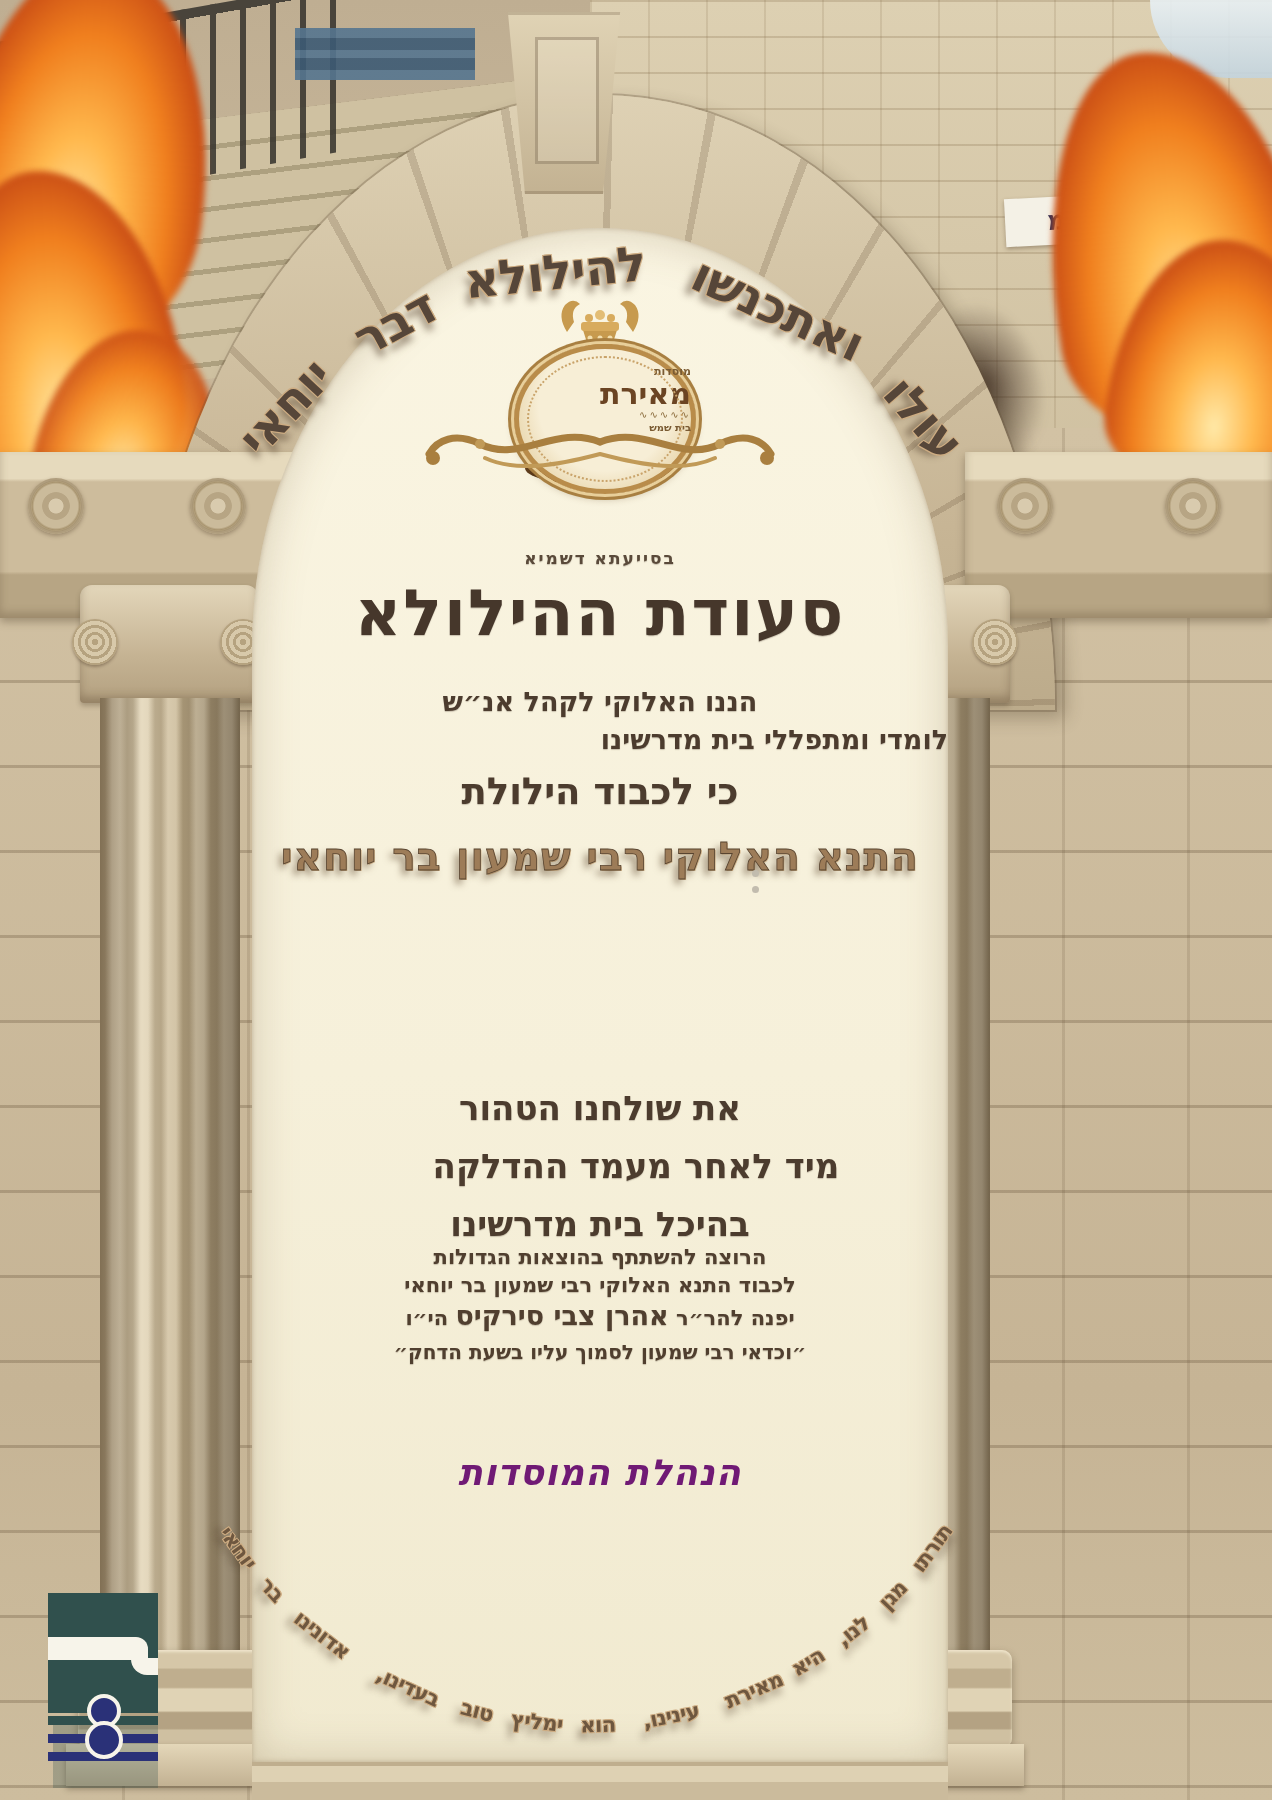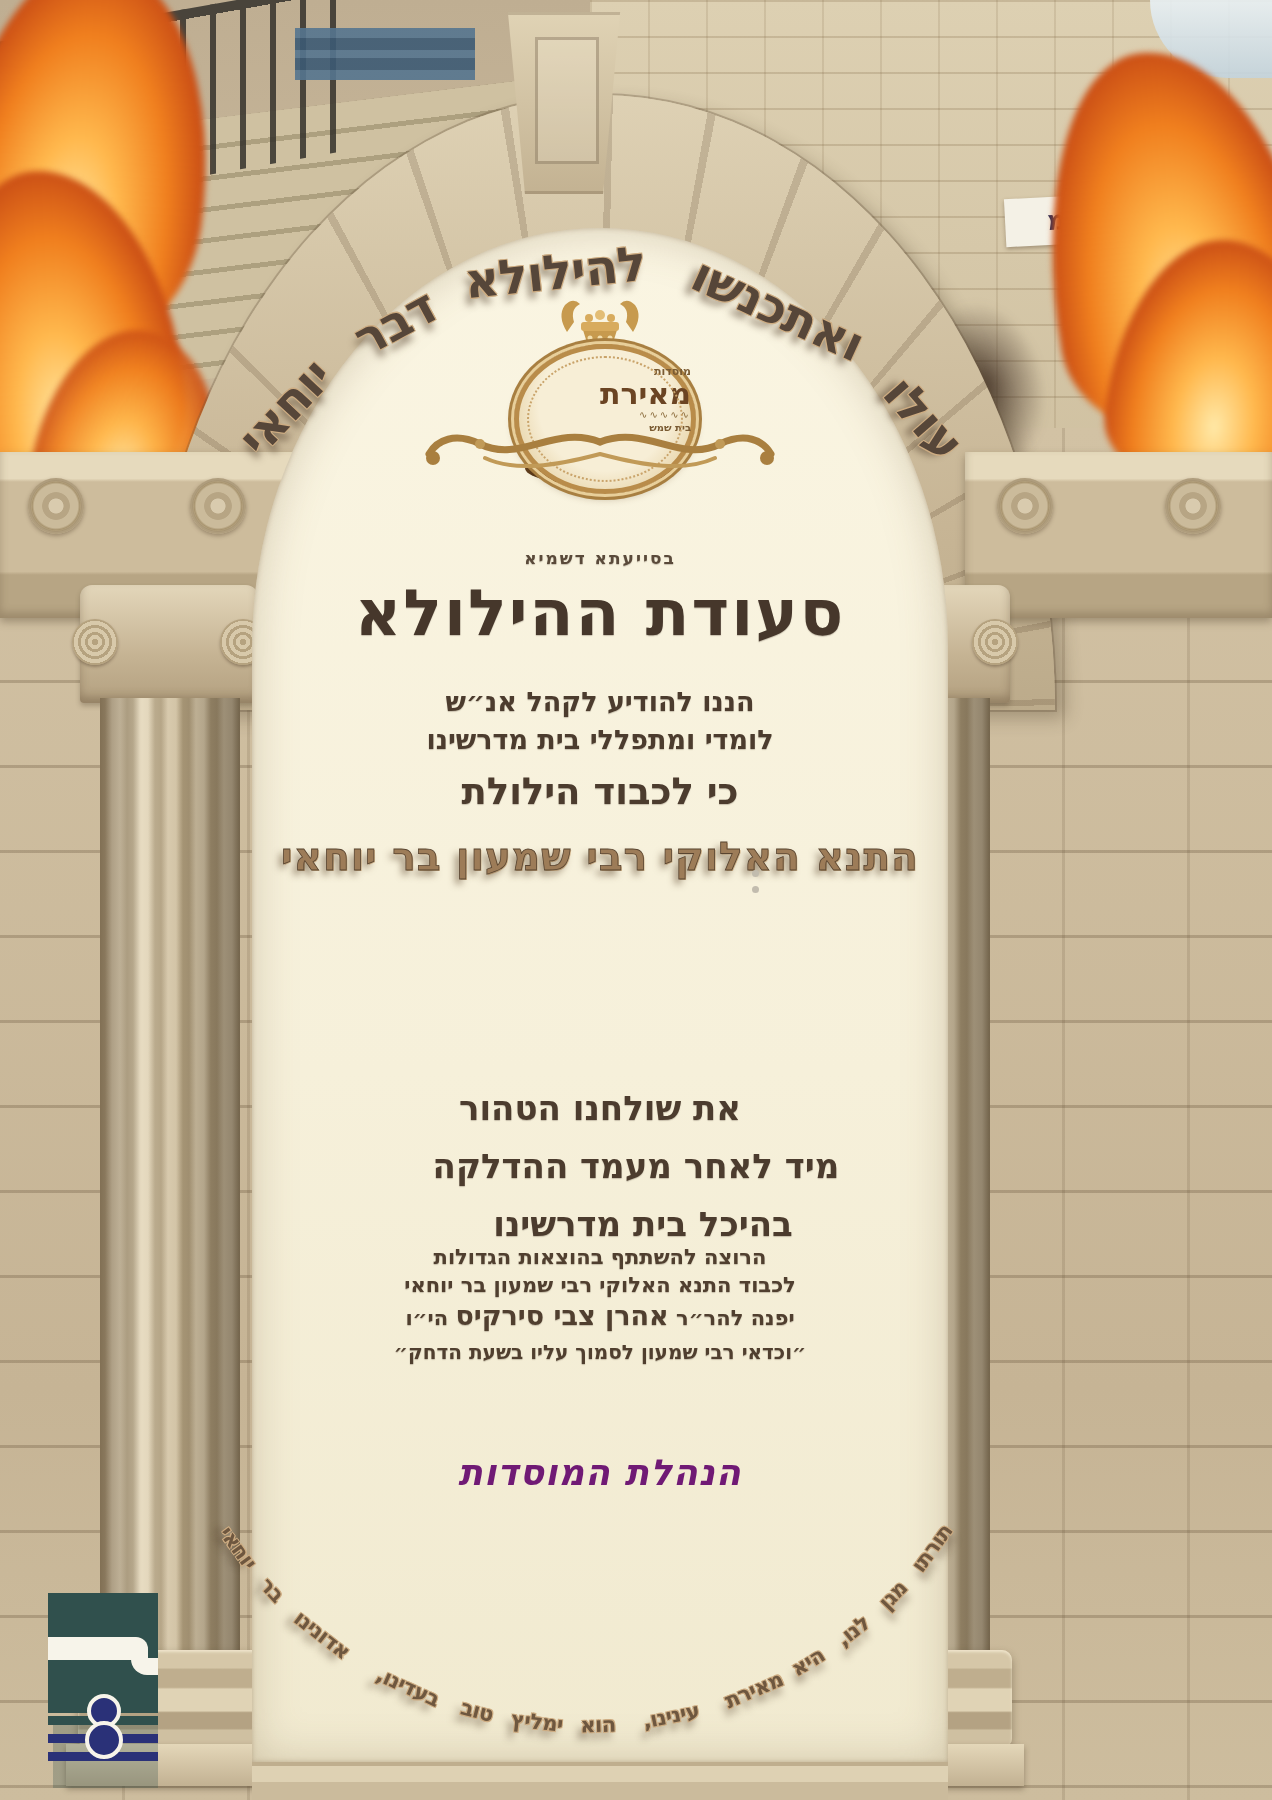--- a/index.html
+++ b/index.html
@@ -251,31 +251,31 @@
       <circle cx="8" cy="44" r="7" fill="#a97f3f"></circle>
         <circle cx="342" cy="44" r="7" fill="#a97f3f"></circle>
       <circle cx="55" cy="30" r="5" fill="#c19a57"></circle>
         <circle cx="295" cy="30" r="5" fill="#c19a57"></circle>
     </svg>
   </div>
 
   <div class="content">
     <div class="line bsd">בסייעתא דשמיא</div>
     <div class="line title">סעודת ההילולא</div>
-    <div class="line announce" style="top:686px;">הננו להודיע לקהל אנ״ש</div>
-    <div class="line announce" style="top:724px;">לומדי ומתפללי בית מדרשינו</div>
+    <div class="line announce" style="top:686px;">הננו האלוקי לקהל אנ״ש</div>
+    <div class="line announce" style="top:724px;text-align:right;">לומדי ומתפללי בית מדרשינו</div>
     <div class="line honor">כי לכבוד הילולת</div>
     <div class="line ornate tanna">התנא האלוקי רבי שמעון בר יוחאי</div>
     <div class="colon-dots">
         <i></i>
         <i></i>
       </div>
     <div class="line event" style="top:1088px;">את שולחנו הטהור</div>
     <div class="line event" style="top:1146px;padding-left:36px;">מיד לאחר מעמד ההדלקה</div>
-    <div class="line event" style="top:1204px;padding-left:43px;">בהיכל בית מדרשינו</div>
+    <div class="line event" style="top:1204px;">בהיכל בית מדרשינו</div>
     <div class="line small-para" style="top:1245px;">הרוצה להשתתף בהוצאות הגדולות</div>
     <div class="line small-para" style="top:1273px;">לכבוד התנא האלוקי רבי שמעון בר יוחאי</div>
     <div class="line small-para" style="top:1300px;">
       <span>יפנה להר״ר</span>
       <span class="contact-name">אהרן צבי סירקיס</span>
       <span>הי״ו</span>
     </div>
     <div class="line quote">״וכדאי רבי שמעון לסמוך עליו בשעת הדחק״</div>
     <div class="line signature">הנהלת המוסדות</div>
   </div>

